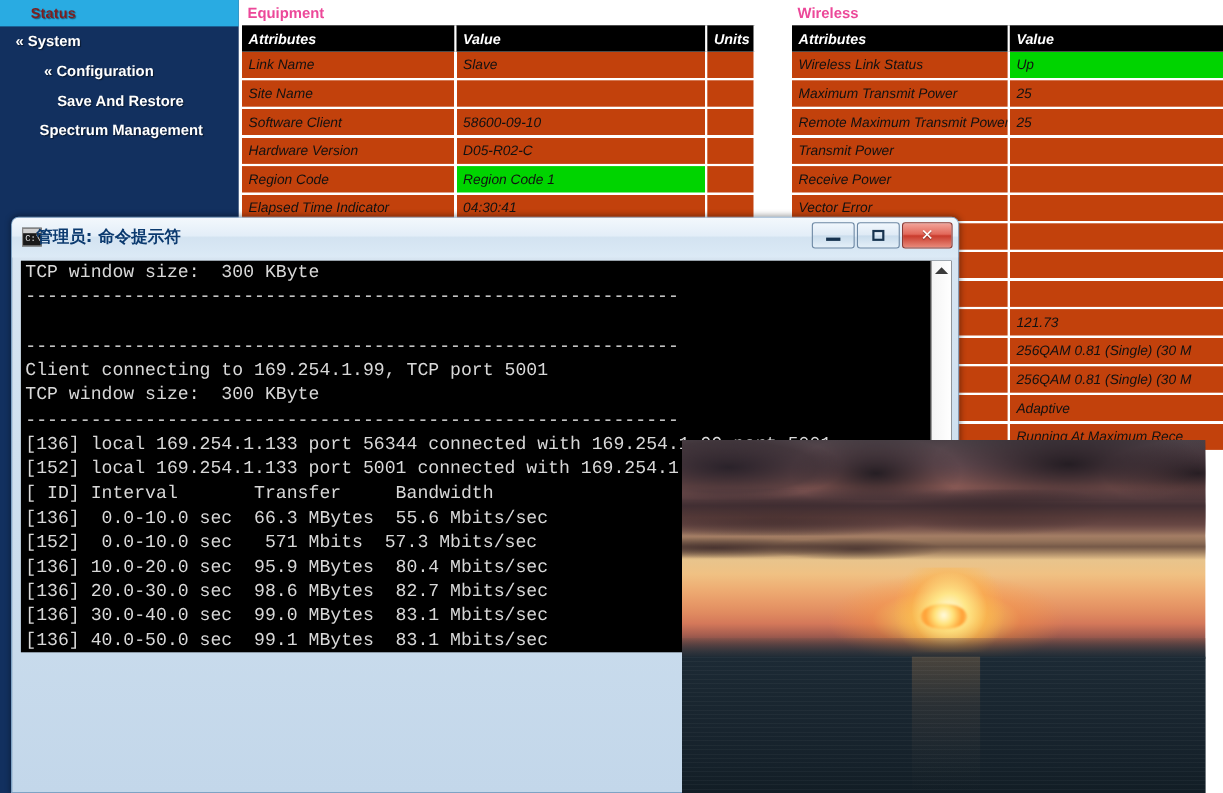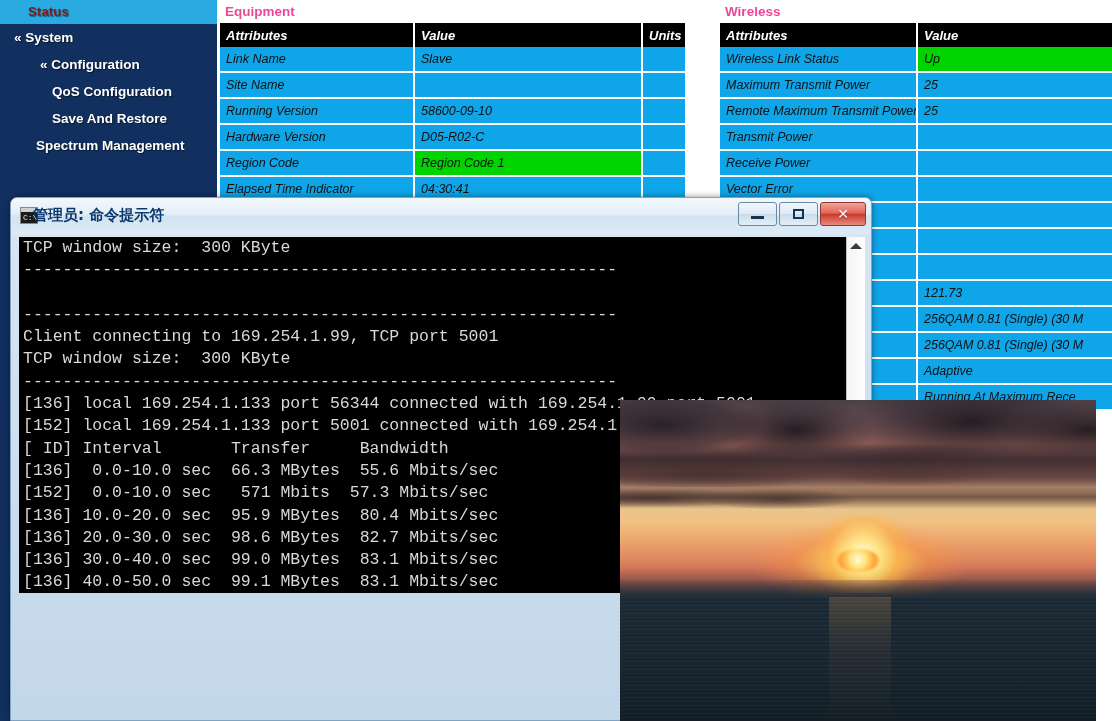--- a/index.html
+++ b/index.html
@@ -29,21 +29,21 @@
   
   #content{position:absolute;left:217px;top:0;right:0;top:0;}
   .panel-title{font-size:13.5px;font-weight:bold;color:#ec4899;margin:4px 0 4px 5px;}
 
   table.tbl{border-collapse:collapse;font-size:12.5px;table-layout:fixed;font-style:italic;}
   table.tbl th{
     background:#000000;color:#ffffff;text-align:left;font-weight:bold;
     padding:3px 6px;font-size:13px;border-right:2px solid #ffffff;height:18px;
   }
   table.tbl td{
-    background:#0ea5e9;color:#111;padding:3px 6px;height:18px;
+    background:#c2410c;color:#111;padding:3px 6px;height:18px;
     border-right:2px solid #ffffff;border-bottom:2px solid #ffffff;
     overflow:hidden;white-space:nowrap;
   }
   table.tbl td.num{text-align:right;}
   td.hl-green{background:#00d400 !important;}
 
   
   #equip-wrap{position:absolute;left:3px;top:0px;width:470px;}
   #equip-wrap table{width:466px;}
   #equip-wrap col.c1{width:194px;}
@@ -199,21 +199,20 @@
 </style>
 </head>
 <body>
 
 <div id="webpage">
 
   <div id="sidebar">
     <div class="nav-status">Status</div>
     <div class="nav-item lvl0">« System</div>
     <div class="nav-item lvl1">« Configuration</div>
-    <div class="nav-item lvl2">QoS Configuration</div>
     <div class="nav-item lvl2">Save And Restore</div>
     <div class="nav-item lvl2b">Spectrum Management</div>
   </div>
 
   <div id="content">
 
     <div id="equip-wrap">
       <div class="panel-title">Equipment</div>
       <table class="tbl">
         <colgroup>
@@ -233,21 +232,21 @@
             <td>Link Name</td>
             <td>Slave</td>
             <td></td>
           </tr>
           <tr>
             <td>Site Name</td>
             <td></td>
             <td></td>
           </tr>
           <tr>
-            <td>Running Version</td>
+            <td>Software Client</td>
             <td>58600-09-10</td>
             <td></td>
           </tr>
           <tr>
             <td>Hardware Version</td>
             <td>D05-R02-C</td>
             <td></td>
           </tr>
           <tr>
             <td>Region Code</td>

